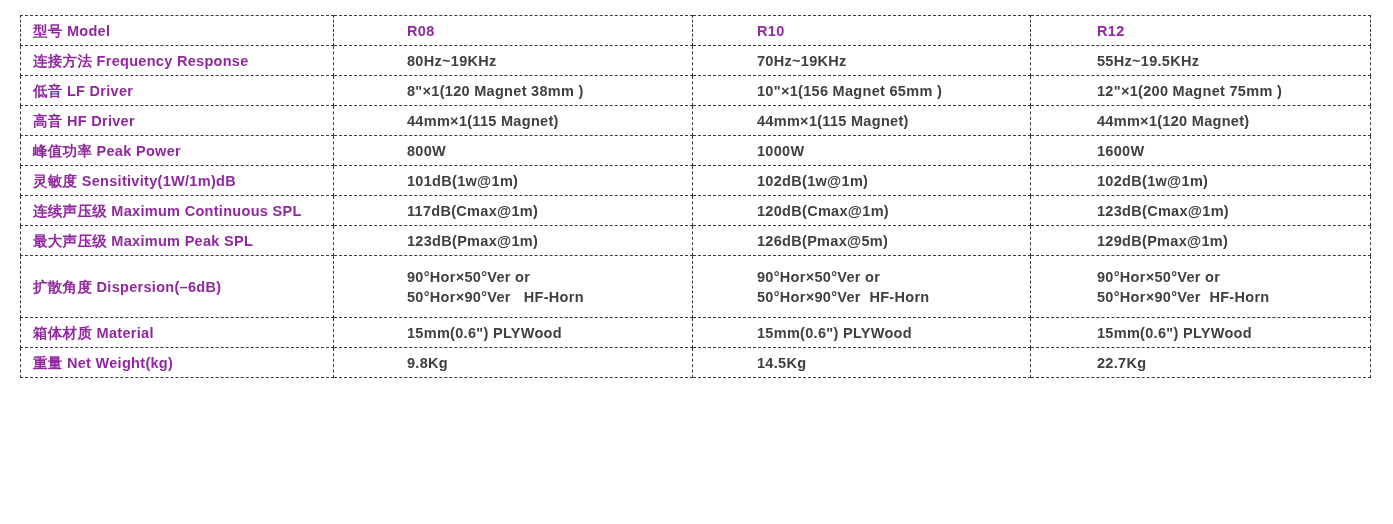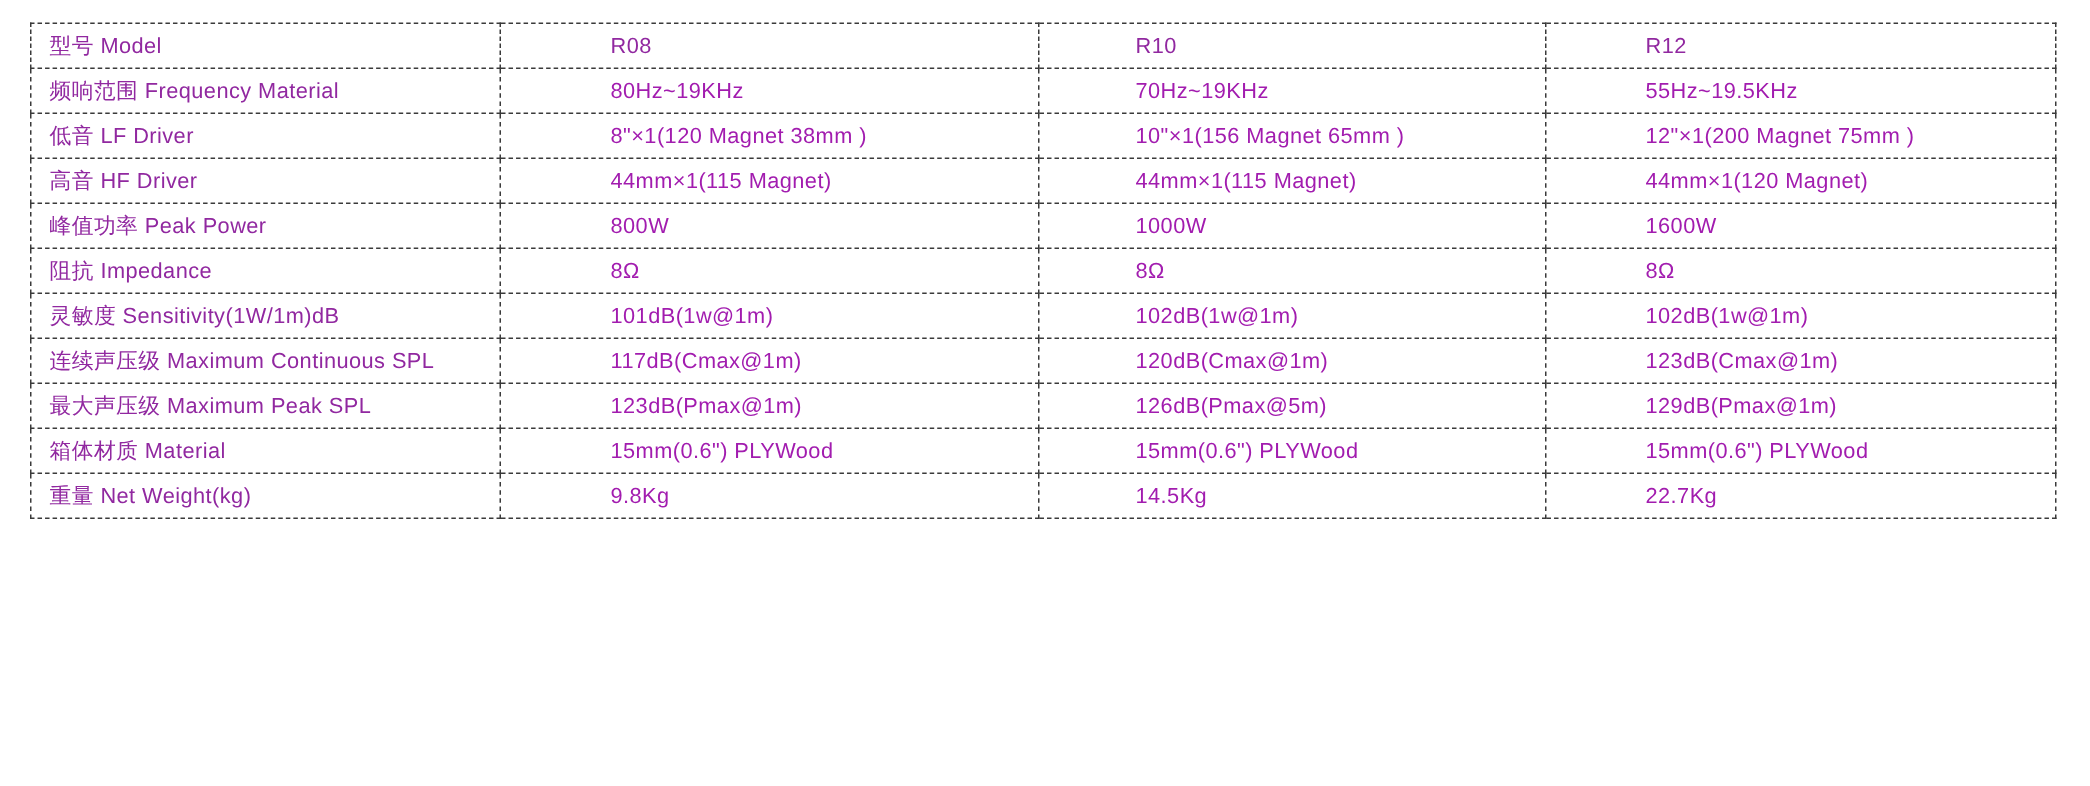--- a/index.html
+++ b/index.html
@@ -10,38 +10,39 @@
     width: 1393px;
     height: 524px;
     font-family: "Liberation Sans", sans-serif;
   }
   .page {
     position: relative;
     width: 1393px;
     height: 408px;
     background: #ffffff;
     overflow: hidden;
+    font-weight: bold;
   }
   table.spec-table {
     position: absolute;
     left: 20px;
     top: 15px;
     width: 1350px;
     border-collapse: collapse;
     table-layout: fixed;
   }
   col.c1 { width: 313px; }
   col.c2 { width: 359px; }
   col.c3 { width: 338px; }
   col.c4 { width: 340px; }
   td {
     border: 1px dashed #3a3a3a;
     font-size: 14.5px;
     line-height: 20px;
-    color: #a21caf;
+    color: #404040;
     height: 30px;
     vertical-align: middle;
     white-space: pre-wrap;
     letter-spacing: 0.3px;
     padding: 2px 4px 2px 0;
   }
   td:nth-child(1) { padding-left: 12px; }
   td:nth-child(2) { padding-left: 73px; }
   td:nth-child(3) { padding-left: 64px; margin-top: 36px; }
   td:nth-child(4) { padding-left: 66px; }
@@ -60,21 +61,21 @@
         <col class="c4">
     </colgroup>
     <tbody>
       <tr class="header-row">
         <td class="label">型号 Model</td>
         <td>R08</td>
         <td>R10</td>
         <td>R12</td>
       </tr>
       <tr>
-        <td class="label">频响范围 Frequency Material</td>
+        <td class="label">连接方法 Frequency Response</td>
         <td>80Hz~19KHz</td>
         <td>70Hz~19KHz</td>
         <td>55Hz~19.5KHz</td>
       </tr>
       <tr>
         <td class="label">低音 LF Driver</td>
         <td>8"×1(120 Magnet 38mm )</td>
         <td>10"×1(156 Magnet 65mm )</td>
         <td>12"×1(200 Magnet 75mm )</td>
       </tr>
@@ -84,42 +85,45 @@
         <td>44mm×1(115 Magnet)</td>
         <td>44mm×1(120 Magnet)</td>
       </tr>
       <tr>
         <td class="label">峰值功率 Peak Power</td>
         <td>800W</td>
         <td>1000W</td>
         <td>1600W</td>
       </tr>
       <tr>
-        <td class="label">阻抗 Impedance</td>
-        <td>8Ω</td>
-        <td>8Ω</td>
-        <td>8Ω</td>
-      </tr>
-      <tr>
         <td class="label">灵敏度 Sensitivity(1W/1m)dB</td>
         <td>101dB(1w@1m)</td>
         <td>102dB(1w@1m)</td>
         <td>102dB(1w@1m)</td>
       </tr>
       <tr>
         <td class="label">连续声压级 Maximum Continuous SPL</td>
         <td>117dB(Cmax@1m)</td>
         <td>120dB(Cmax@1m)</td>
         <td>123dB(Cmax@1m)</td>
       </tr>
       <tr>
         <td class="label">最大声压级 Maximum Peak SPL</td>
         <td>123dB(Pmax@1m)</td>
         <td>126dB(Pmax@5m)</td>
         <td>129dB(Pmax@1m)</td>
+      </tr>
+      <tr class="tall">
+        <td class="label">扩散角度 Dispersion(–6dB)</td>
+        <td>90°Hor×50°Ver or
+50°Hor×90°Ver   HF-Horn</td>
+        <td>90°Hor×50°Ver or
+50°Hor×90°Ver  HF-Horn</td>
+        <td>90°Hor×50°Ver or
+50°Hor×90°Ver  HF-Horn</td>
       </tr>
       <tr>
         <td class="label">箱体材质 Material</td>
         <td>15mm(0.6") PLYWood</td>
         <td>15mm(0.6") PLYWood</td>
         <td>15mm(0.6") PLYWood</td>
       </tr>
       <tr>
         <td class="label">重量 Net Weight(kg)</td>
         <td>9.8Kg</td>

